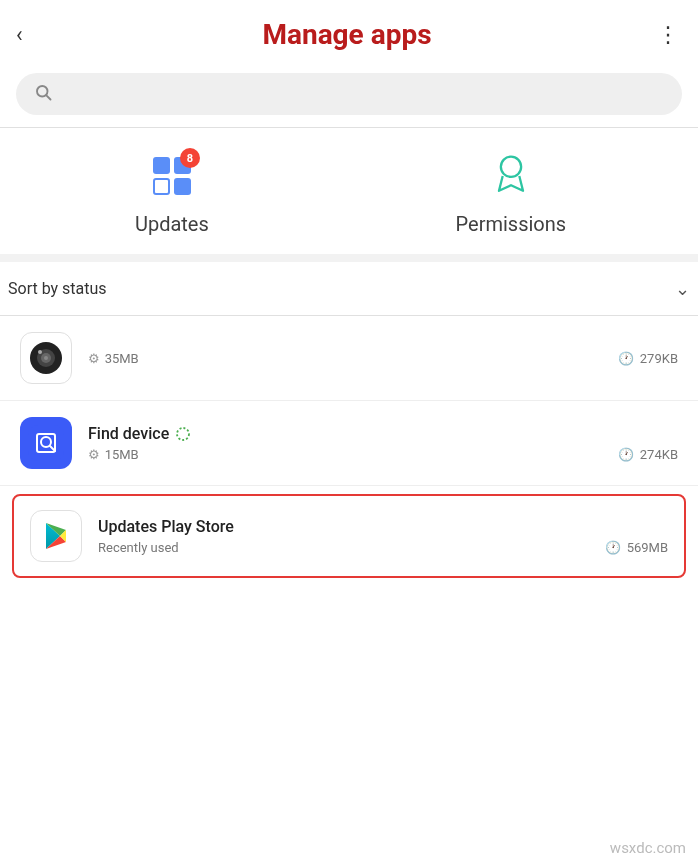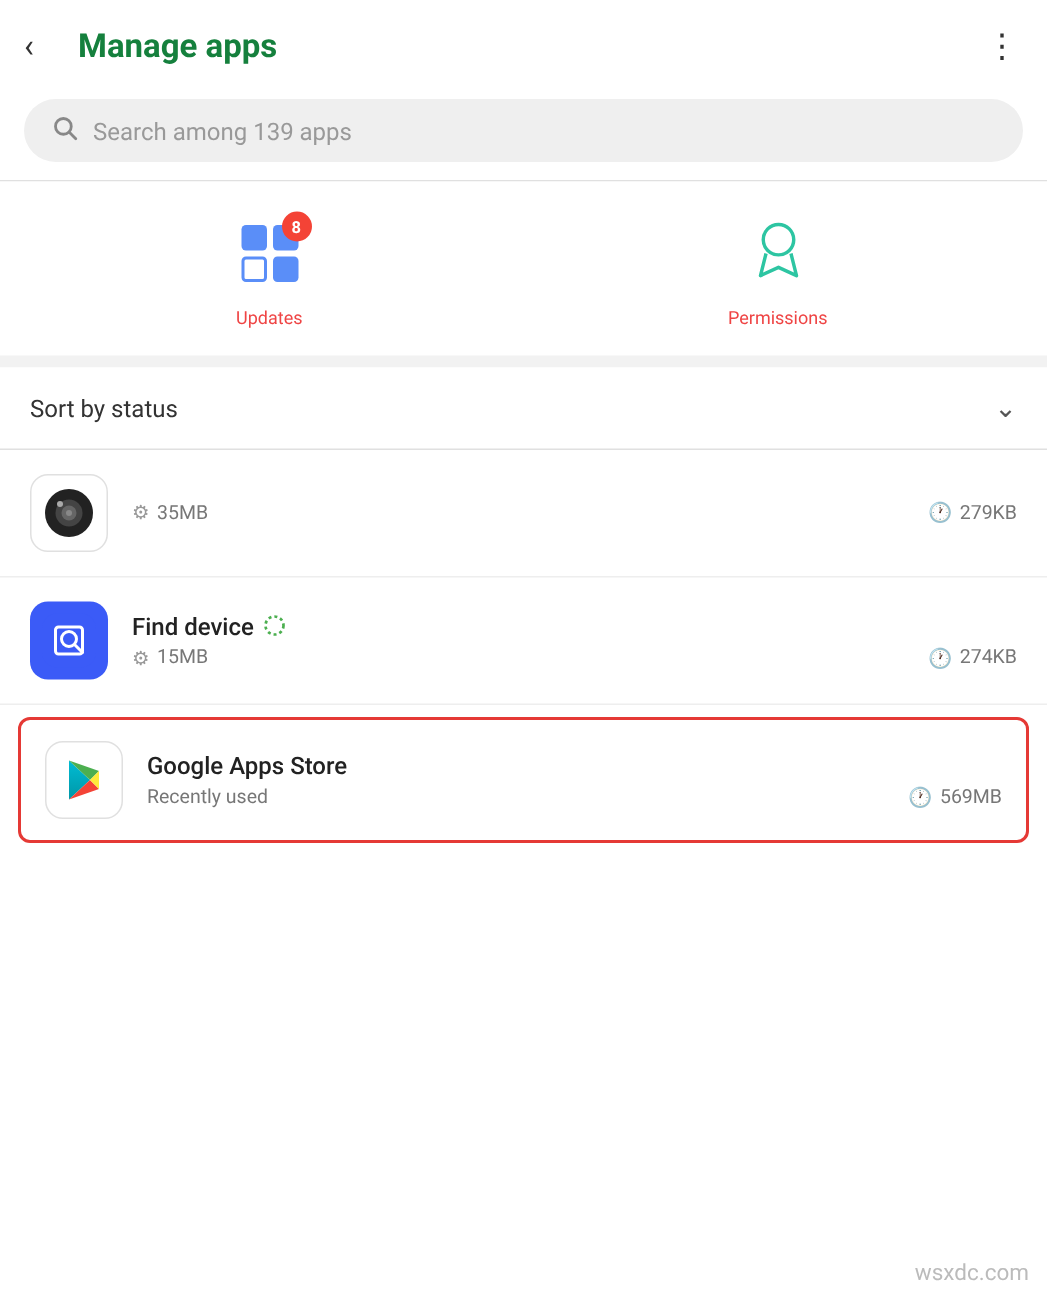--- a/index.html
+++ b/index.html
@@ -14,24 +14,25 @@
 
     
     .header {
       display: flex;
       align-items: center;
       justify-content: space-between;
       padding: 18px 20px 14px 16px;
       background: #fff;
     }
     .header-title {
-      font-size: 22px;
+      font-size: 28px;
       font-weight: 700;
-      color: #15803d;
+      color: #b91c1c;
       flex: 1;
+      text-align: center;
     }
     .header-back {
       font-size: 22px;
       color: #333;
       cursor: pointer;
       width: 36px;
     }
     .header-more {
       font-size: 22px;
       color: #333;
@@ -92,22 +93,22 @@
     }
     .shortcut-icon-wrap {
       position: relative;
       display: flex;
       align-items: center;
       justify-content: center;
       width: 56px;
       height: 56px;
     }
     .shortcut-label {
-      font-size: 12px;
-      color: #ef4444;
+      font-size: 20px;
+      color: #404040;
       text-align: center;
     }
 
     
     .badge {
       position: absolute;
       top: 0;
       right: 0;
       background: #f44336;
       color: #fff;
@@ -139,21 +140,21 @@
       border-radius: 3px;
       border: 2.5px solid #5a8ef8;
       background: transparent;
     }
 
     
     .sort-row {
       display: flex;
       align-items: center;
       justify-content: space-between;
-      padding: 16px 20px;
+      padding: 16px 8px;
       background: #fff;
     }
     .sort-label {
       font-size: 16px;
       color: #333;
     }
     .sort-chevron {
       color: #555;
       font-size: 18px;
     }
@@ -249,21 +250,20 @@
 </div>
 
 <div class="search-bar-wrap">
   <div class="search-bar">
     <span class="search-icon-svg">
       <svg width="18" height="18" viewBox="0 0 24 24" fill="none" stroke="#888" stroke-width="2.5" stroke-linecap="round" stroke-linejoin="round">
         <circle cx="11" cy="11" r="7"></circle>
         <line x1="16.5" y1="16.5" x2="22" y2="22"></line>
       </svg>
     </span>
-    <span class="search-placeholder">Search among 139 apps</span>
   </div>
 </div>
 
 <div class="divider"></div>
 
 <div class="shortcuts">
 
   <div class="shortcut-item">
     <div class="shortcut-icon-wrap">
 
@@ -372,21 +372,21 @@
             <stop offset="100%" stop-color="#0097a7"></stop>
           </linearGradient>
         </defs>
         <polygon points="8,5 22,18 28,12" fill="#4caf50"></polygon>
         <polygon points="8,31 22,18 28,24" fill="#f44336"></polygon>
         <polygon points="22,18 28,12 28,24" fill="#ffeb3b"></polygon>
       </svg>
     </div>
     <div class="app-info">
       <div class="app-name-row">
-        <span class="app-name">Google Apps Store</span>
+        <span class="app-name">Updates Play Store</span>
       </div>
       <div class="app-meta-row">
         <span class="app-meta">
           <span>Recently used</span>
         </span>
         <span class="app-meta">
           <span class="app-meta-icon">🕐</span>
           <span>569MB</span>
         </span>
       </div>

